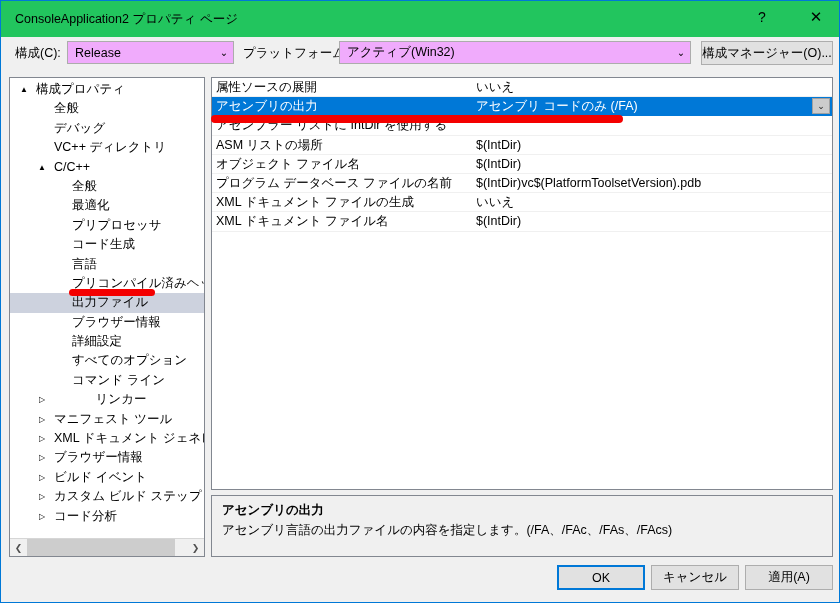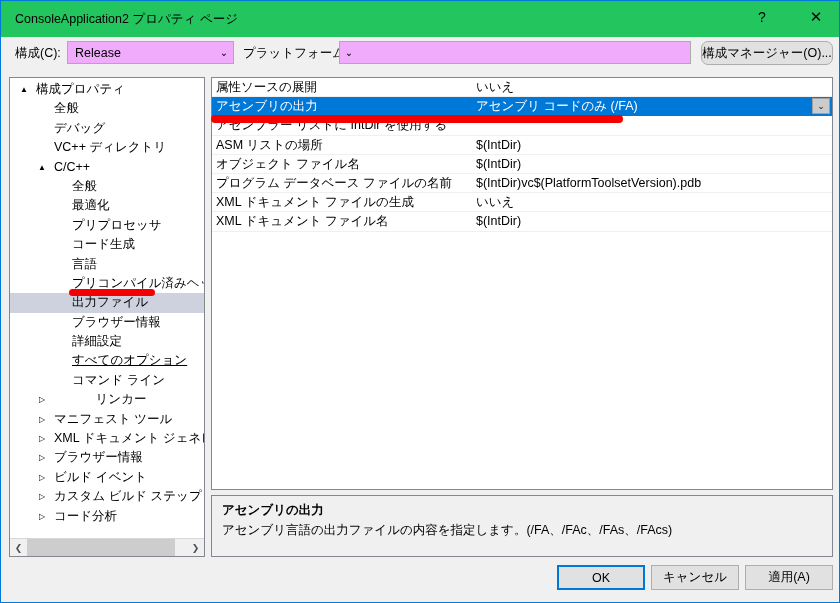--- a/index.html
+++ b/index.html
@@ -150,23 +150,24 @@
   </div>
 
   <div class="configbar">
     <div class="lbl" style="left:14px;top:8px;">構成(C):</div>
     <div class="combo" style="left:66px;top:4px;width:167px;">
       <div class="ctext">Release</div>
       <div class="carrow">⌄</div>
     </div>
     <div class="lbl" style="left:242px;top:8px;">プラットフォーム(P):</div>
     <div class="combo" style="left:338px;top:4px;width:352px;">
+      <div class="ctext">アクティブ(Win32)</div>
       <div class="carrow">⌄</div>
     </div>
-    <div class="pushbtn" style="left:700px;top:4px;width:132px;height:24px;border-radius:7px;">構成マネージャー(O)...</div>
+    <div class="pushbtn" style="left:700px;top:4px;width:132px;height:24px;">構成マネージャー(O)...</div>
   </div>
 
   <div class="treepanel">
     <div class="treelist" id="treelist">
         <div class="tnode">
           <span class="arrow" style="left: 8px;">▲</span>
           <span class="tlabel" style="margin-left: 26px;">構成プロパティ</span>
         </div>
         <div class="tnode">
           <span class="tlabel" style="margin-left: 44px;">全般</span>
@@ -202,21 +203,21 @@
         <div class="tnode sel">
           <span class="tlabel" style="margin-left: 62px;">出力ファイル</span>
         </div>
         <div class="tnode">
           <span class="tlabel" style="margin-left: 62px;">ブラウザー情報</span>
         </div>
         <div class="tnode">
           <span class="tlabel" style="margin-left: 62px;">詳細設定</span>
         </div>
         <div class="tnode">
-          <span class="tlabel" style="margin-left: 62px; text-decoration: underline;">すべてのオプション</span>
+          <span class="tlabel" style="margin-left: 62px;">すべてのオプション</span>
         </div>
         <div class="tnode">
           <span class="tlabel" style="margin-left: 62px;">コマンド ライン</span>
         </div>
         <div class="tnode">
           <span class="arrow" style="left: 26px;">▷</span>
           <span class="tlabel" style="margin-left: 28px; text-align: center;">リンカー</span>
         </div>
         <div class="tnode">
           <span class="arrow" style="left: 26px;">▷</span>

